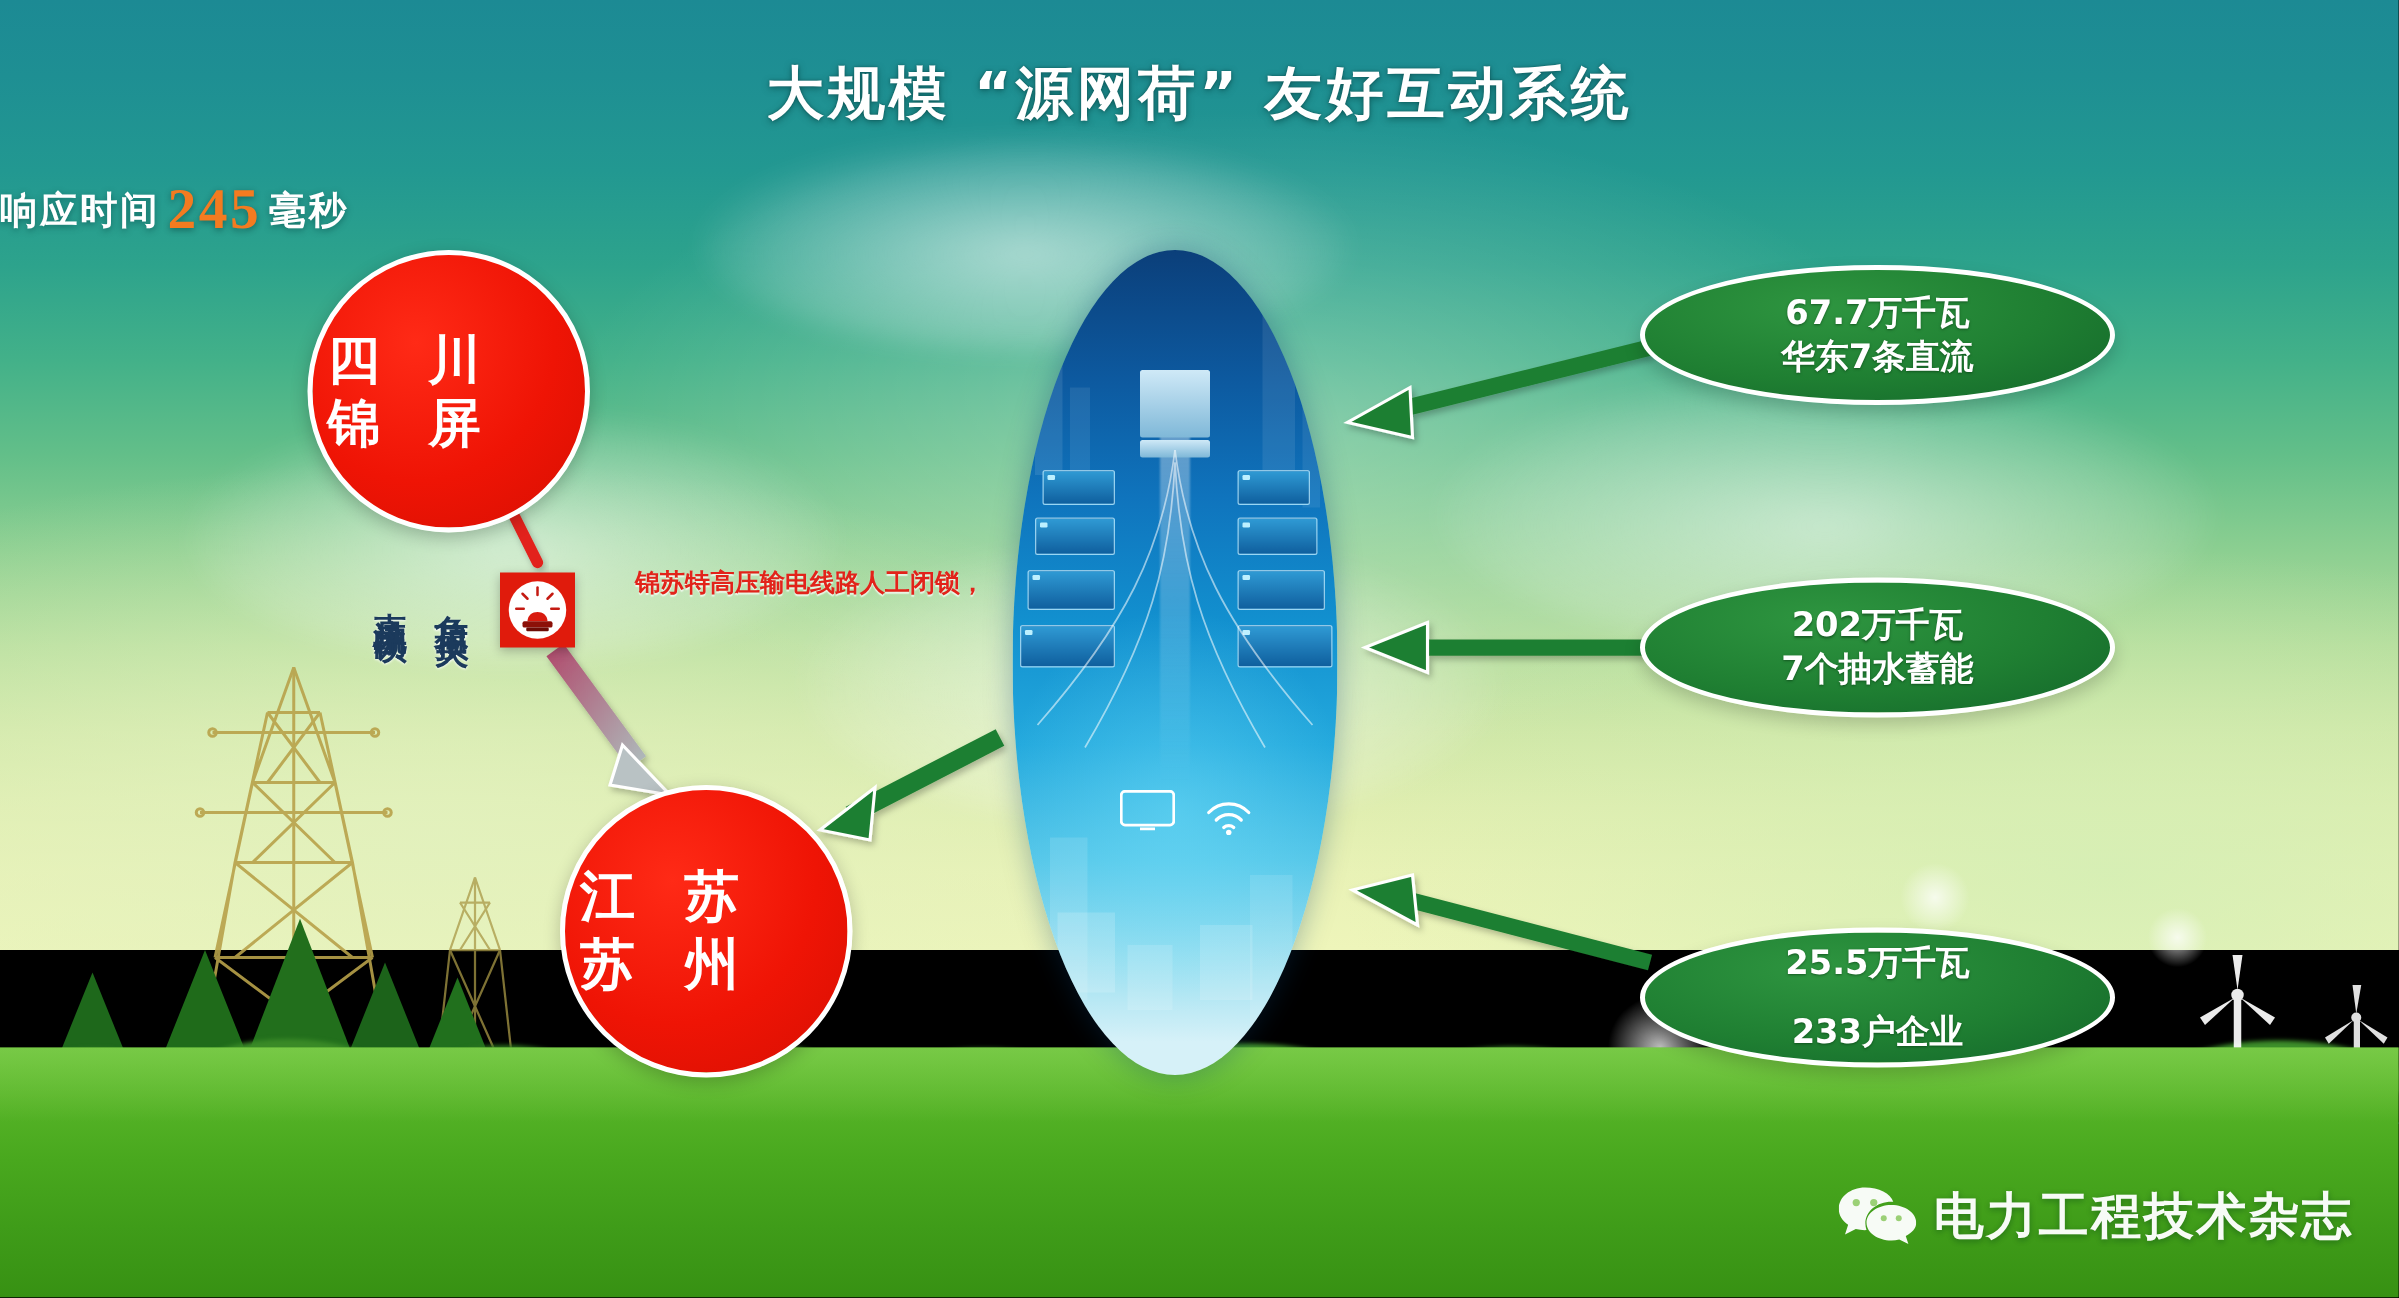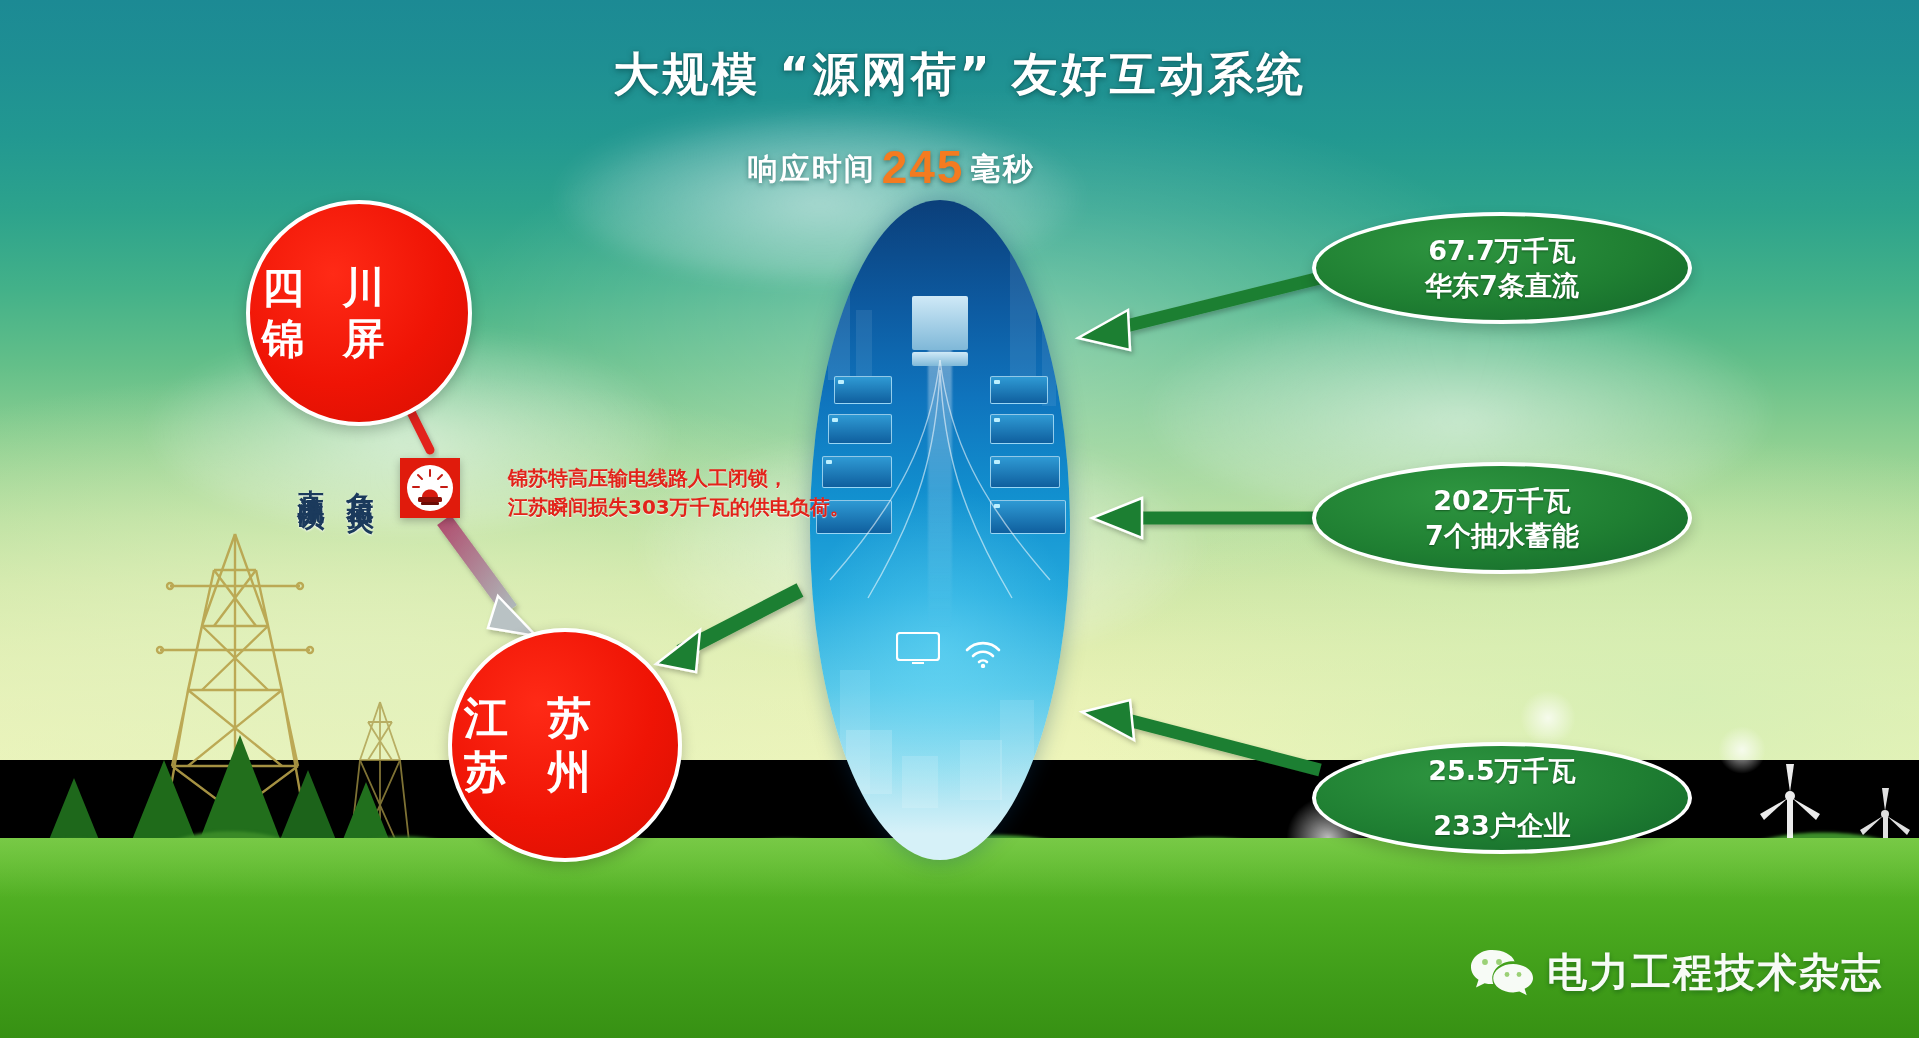--- a/index.html
+++ b/index.html
@@ -78,23 +78,24 @@
   .solar{position:absolute;}
 
   
   .title{
     position:absolute;left:0;top:44px;width:1919px;text-align:center;
     font-size:46px;font-weight:bold;color:#ffffff;letter-spacing:3px;
     text-shadow:0 2px 6px rgba(0,60,60,.55), 0 0 2px rgba(0,0,0,.35);
     font-family:"DejaVu Sans","Liberation Sans",sans-serif;
   }
   .subtitle{
-    position:absolute;left:0;top:140px;width:1782px;text-align:center;
+    position:absolute;left:0;top:140px;width:1782px;
     font-size:30px;font-weight:bold;color:#ffffff;letter-spacing:2px;
     text-shadow:0 2px 5px rgba(0,60,60,.5);
+    font-family:Liberation Serif, serif;
   }
   .subtitle .num{
     color:#f47b20;font-size:46px;font-weight:bold;vertical-align:-4px;
     margin:0 6px;text-shadow:0 2px 5px rgba(0,40,40,.45);
   }
 
   
   .core-oval{
     position:absolute;left:810px;top:200px;width:260px;height:660px;
     border-radius:50% / 50%;overflow:hidden;
@@ -387,23 +388,22 @@
           <path d="M6 22 L12 22"></path>
             <path d="M40 22 L34 22"></path>
         </g>
         <path d="M15 32 C15 22 31 22 31 32 Z" fill="#d81b0f"></path>
         <rect x="11" y="32" width="24" height="5" rx="1.5" fill="#8c1008"></rect>
         <rect x="14" y="37" width="18" height="3" rx="1" fill="#6d0c06"></rect>
       </svg>
     </div>
   </div>
 
-  <div class="alert-text" style="left:508px;top:464px;">
+  <div class="alert-text" style="left:508px;top:452px;">
     <div>锦苏特高压输电线路人工闭锁，</div>
-    <div>江苏瞬间损失303万千瓦的供电负荷。</div>
   </div>
 
   <div class="pill" style="left:1312px;top:212px;">
     <span>67.7万千瓦</span>
     <span>华东7条直流</span>
   </div>
 
   <div class="pill" style="left:1312px;top:462px;">
     <span>202万千瓦</span>
     <span>7个抽水蓄能</span>

